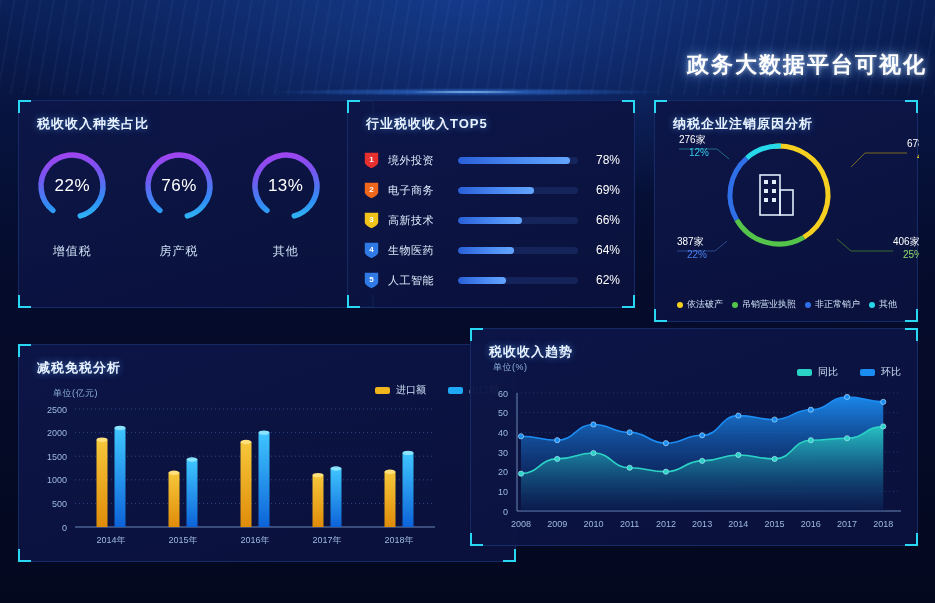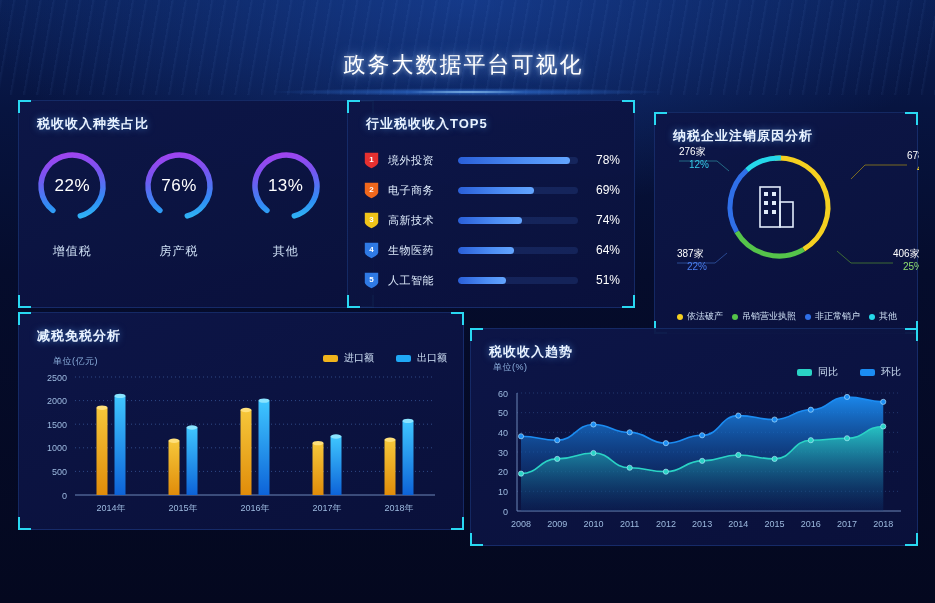--- a/index.html
+++ b/index.html
@@ -24,22 +24,22 @@
     background: repeating-linear-gradient(100deg, rgba(120,170,255,0.055) 0px, rgba(120,170,255,0.055) 1px, rgba(0,0,0,0) 3px, rgba(0,0,0,0) 13px);
     pointer-events: none;
   }
 
   
   .header {
     position: absolute; left: 0; top: 0; width: 935px; height: 96px;
   }
   .header-title {
     position: absolute; left: 0; top: 50px; width: 927px;
-    text-align: center;
-    font-size: 22px; font-weight: normal; color: #ffffff;
+    text-align: right;
+    font-size: 22px; font-weight: bold; color: #ffffff;
     letter-spacing: 2px;
     text-shadow: 0 0 14px rgba(120,180,255,0.85), 0 0 4px rgba(255,255,255,0.6);
   }
   .header-glow {
     position: absolute; left: 50%; top: 88px; width: 400px; height: 8px;
     margin-left: -200px;
     background: radial-gradient(ellipse at center, rgba(160,215,255,0.95) 0%, rgba(60,140,255,0.45) 22%, rgba(20,70,200,0.0) 70%);
     border-radius: 50%;
   }
 
@@ -90,31 +90,31 @@
     position: absolute; left: 0; top: 0; width: 15px; height: 16px;
     display: flex; align-items: center; justify-content: center;
     font-size: 8px; color: #fff; font-weight: bold;
   }
   .rank-name { width: 62px; margin-left: 9px; font-size: 11px; color: #dce9fa; letter-spacing: .5px; }
   .rank-track { flex: 1; height: 7px; background: rgba(40,70,140,0.35); border-radius: 4px; margin: 0 8px; overflow: hidden; }
   .rank-fill { height: 7px; border-radius: 4px; background: linear-gradient(90deg, #2a5fd8 0%, #4d8ef5 60%, #63a5ff 100%); }
   .rank-pct { width: 34px; text-align: right; font-size: 12px; color: #ffffff; }
 
   
-  #panel-cancel { left: 654px; top: 112px; width: 264px; height: 222px; }
+  #panel-cancel { left: 654px; top: 100px; width: 264px; height: 222px; }
   .donut-wrap { position: absolute; left: 0; top: 22px; width: 264px; height: 150px; }
   .donut-legend {
     position: absolute; left: 0; bottom: 10px; width: 264px;
     display: flex; justify-content: center; align-items: center; gap: 9px;
   }
   .legend-item { display: flex; align-items: center; gap: 4px; font-size: 9px; color: #cfe0f5; }
   .legend-dot { width: 6px; height: 6px; border-radius: 50%; }
 
   
-  #panel-bars { left: 18px; top: 312px; width: 446px; height: 218px; }
+  #panel-bars { left: 18px; top: 344px; width: 498px; height: 218px; }
   .chart-legend { position: absolute; display: flex; align-items: center; gap: 22px; }
   .cl-item { display: flex; align-items: center; gap: 6px; font-size: 10px; color: #cfe0f5; }
   .cl-swatch { width: 15px; height: 7px; border-radius: 2px; }
 
   
   #panel-trend { left: 470px; top: 328px; width: 448px; height: 218px; }
 
   svg text { font-family: "Liberation Sans", "DejaVu Sans", sans-serif; }
 </style>
 </head>
@@ -216,21 +216,21 @@
           <div class="rank-badge">
             <svg width="15" height="17" viewBox="0 0 15 17">
               <path d="M0.8 0.8 H14.2 V10.5 Q14.2 13.2 7.5 16.3 Q0.8 13.2 0.8 10.5 Z" fill="#f0c419"></path>
             </svg>
             <span class="num">3</span>
           </div>
           <div class="rank-name">高新技术</div>
           <div class="rank-track">
             <div class="rank-fill" style="width: 53.3333%;"></div>
           </div>
-          <div class="rank-pct">74%</div>
+          <div class="rank-pct">66%</div>
         </div>
         <div class="rank-row">
           <div class="rank-badge">
             <svg width="15" height="17" viewBox="0 0 15 17">
               <path d="M0.8 0.8 H14.2 V10.5 Q14.2 13.2 7.5 16.3 Q0.8 13.2 0.8 10.5 Z" fill="#2f7ae5"></path>
             </svg>
             <span class="num">4</span>
           </div>
           <div class="rank-name">生物医药</div>
           <div class="rank-track">
@@ -242,21 +242,21 @@
           <div class="rank-badge">
             <svg width="15" height="17" viewBox="0 0 15 17">
               <path d="M0.8 0.8 H14.2 V10.5 Q14.2 13.2 7.5 16.3 Q0.8 13.2 0.8 10.5 Z" fill="#2f7ae5"></path>
             </svg>
             <span class="num">5</span>
           </div>
           <div class="rank-name">人工智能</div>
           <div class="rank-track">
             <div class="rank-fill" style="width: 40%;"></div>
           </div>
-          <div class="rank-pct">51%</div>
+          <div class="rank-pct">62%</div>
         </div>
       </div>
   </div>
 
   <div class="panel" id="panel-cancel">
     <span class="corner tl"></span>
     <span class="corner tr"></span>
     <span class="corner bl"></span>
     <span class="corner br"></span>
     <div class="panel-title">纳税企业注销原因分析</div>

